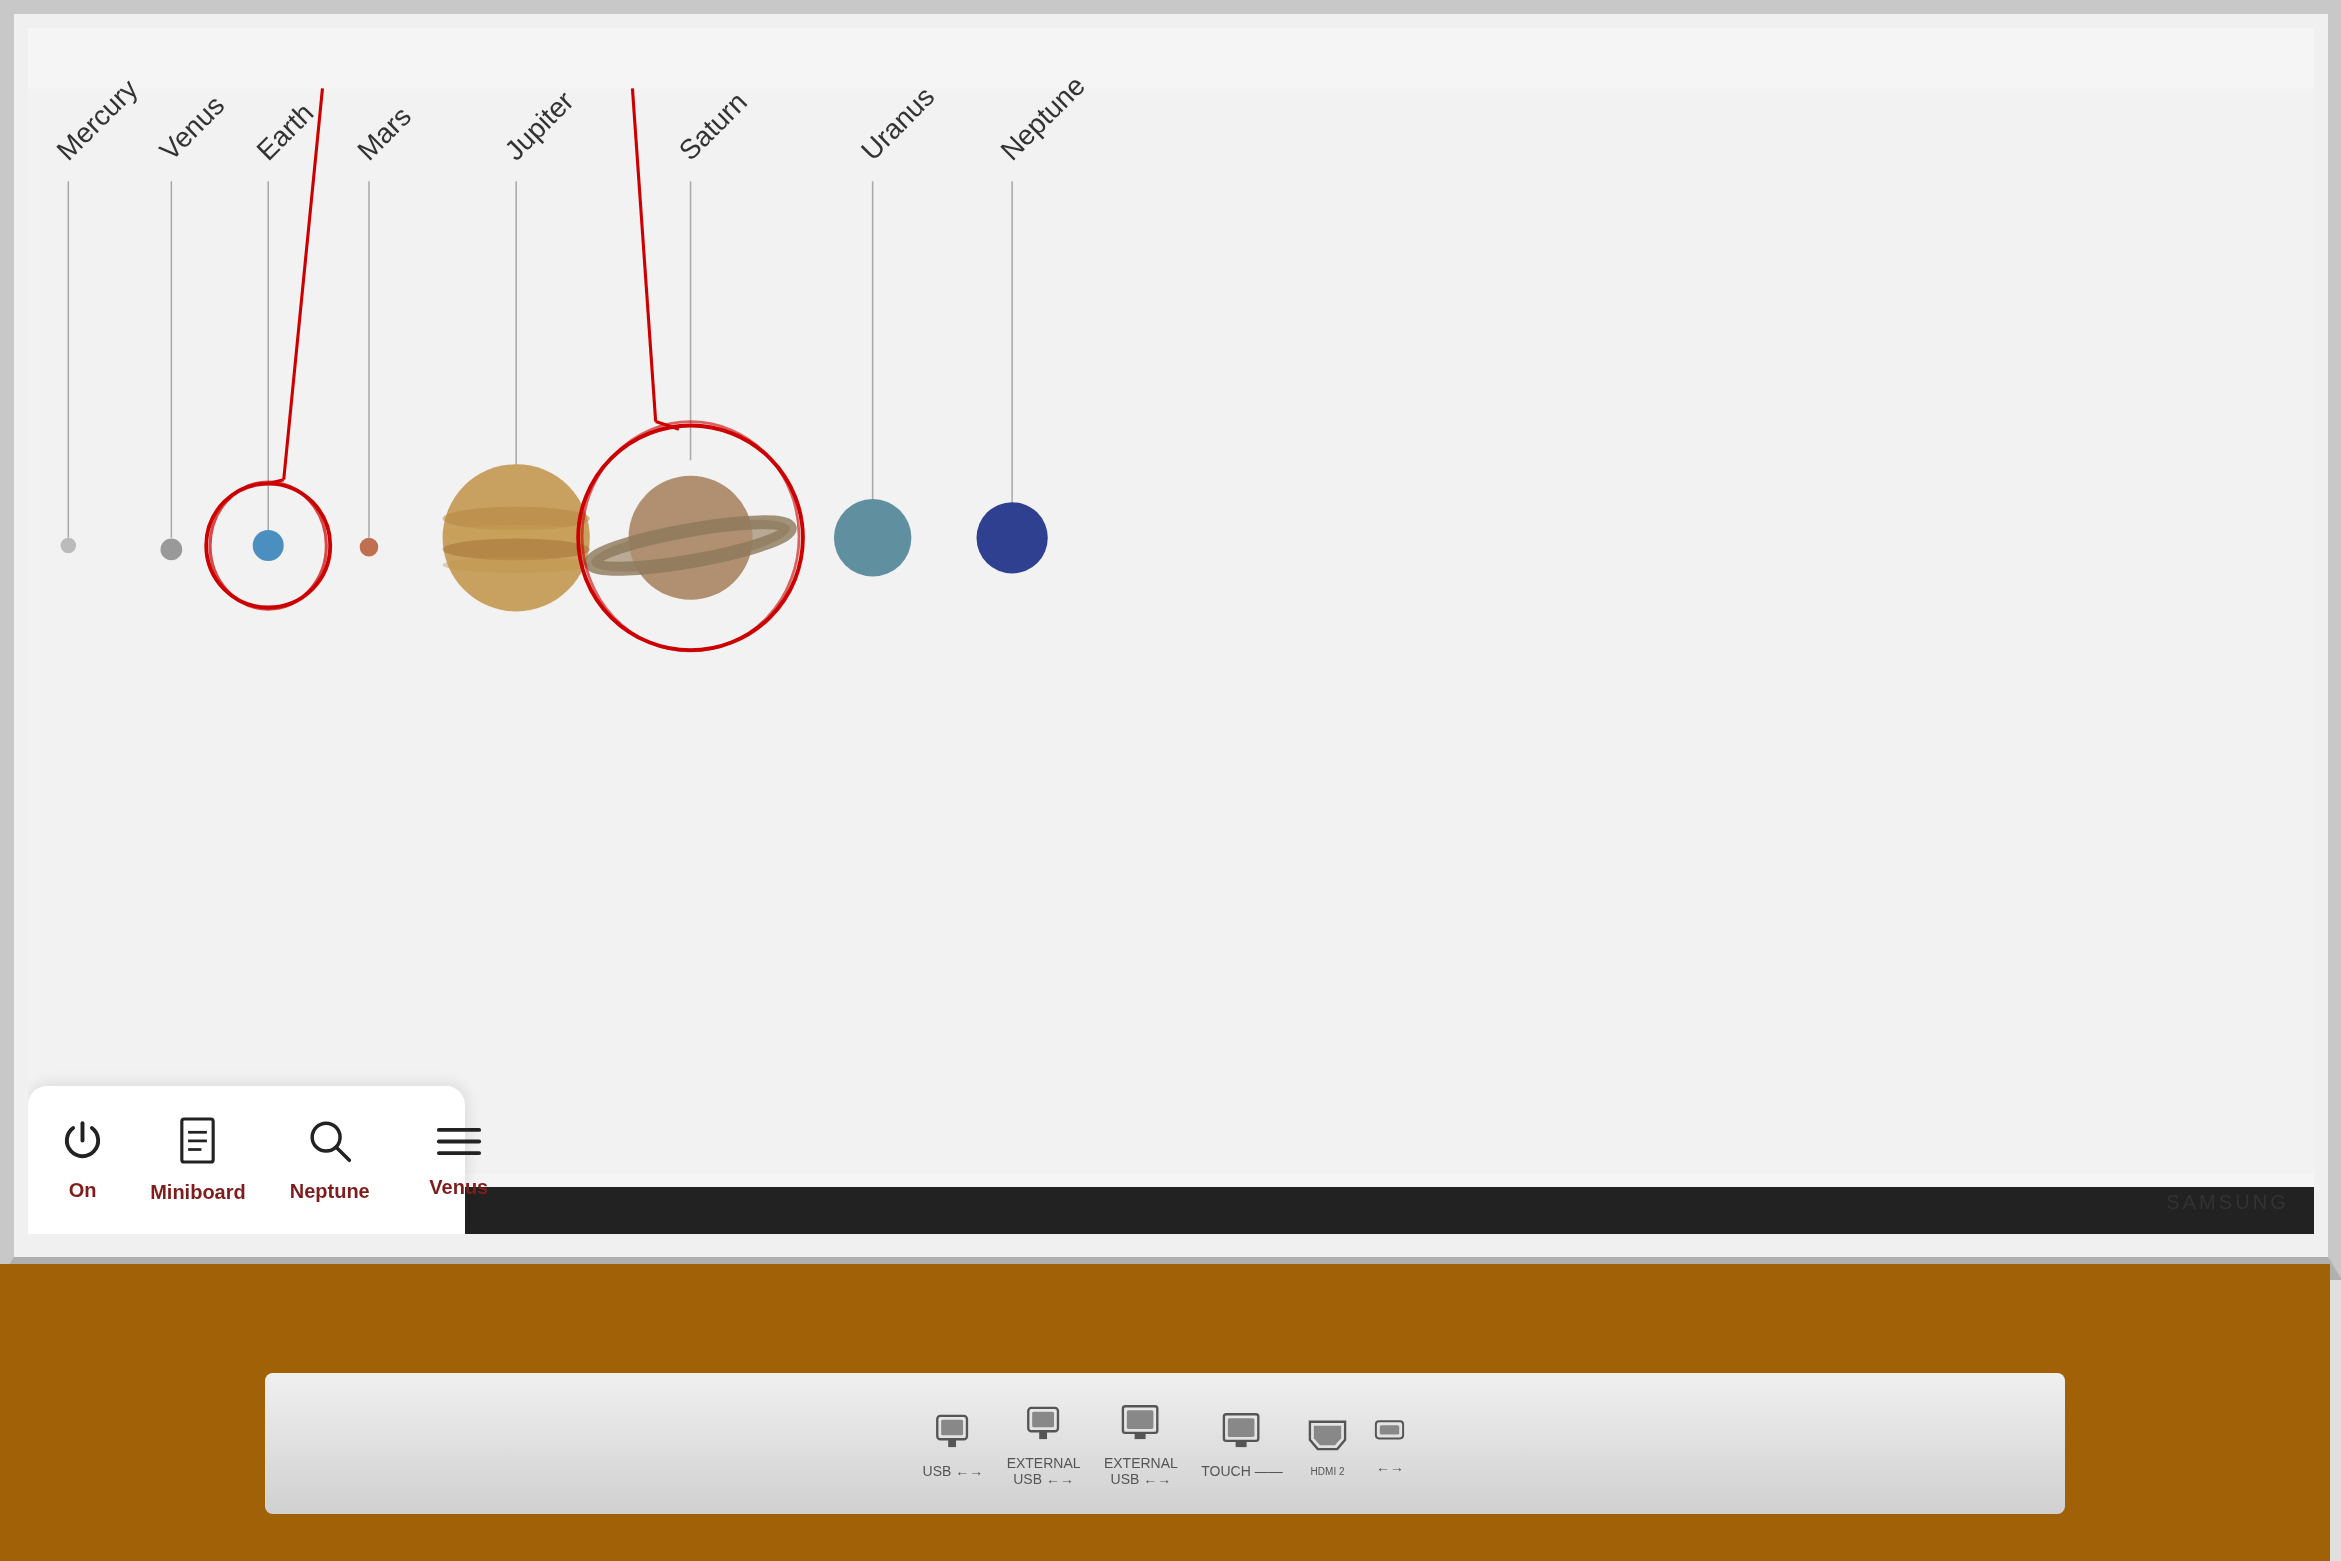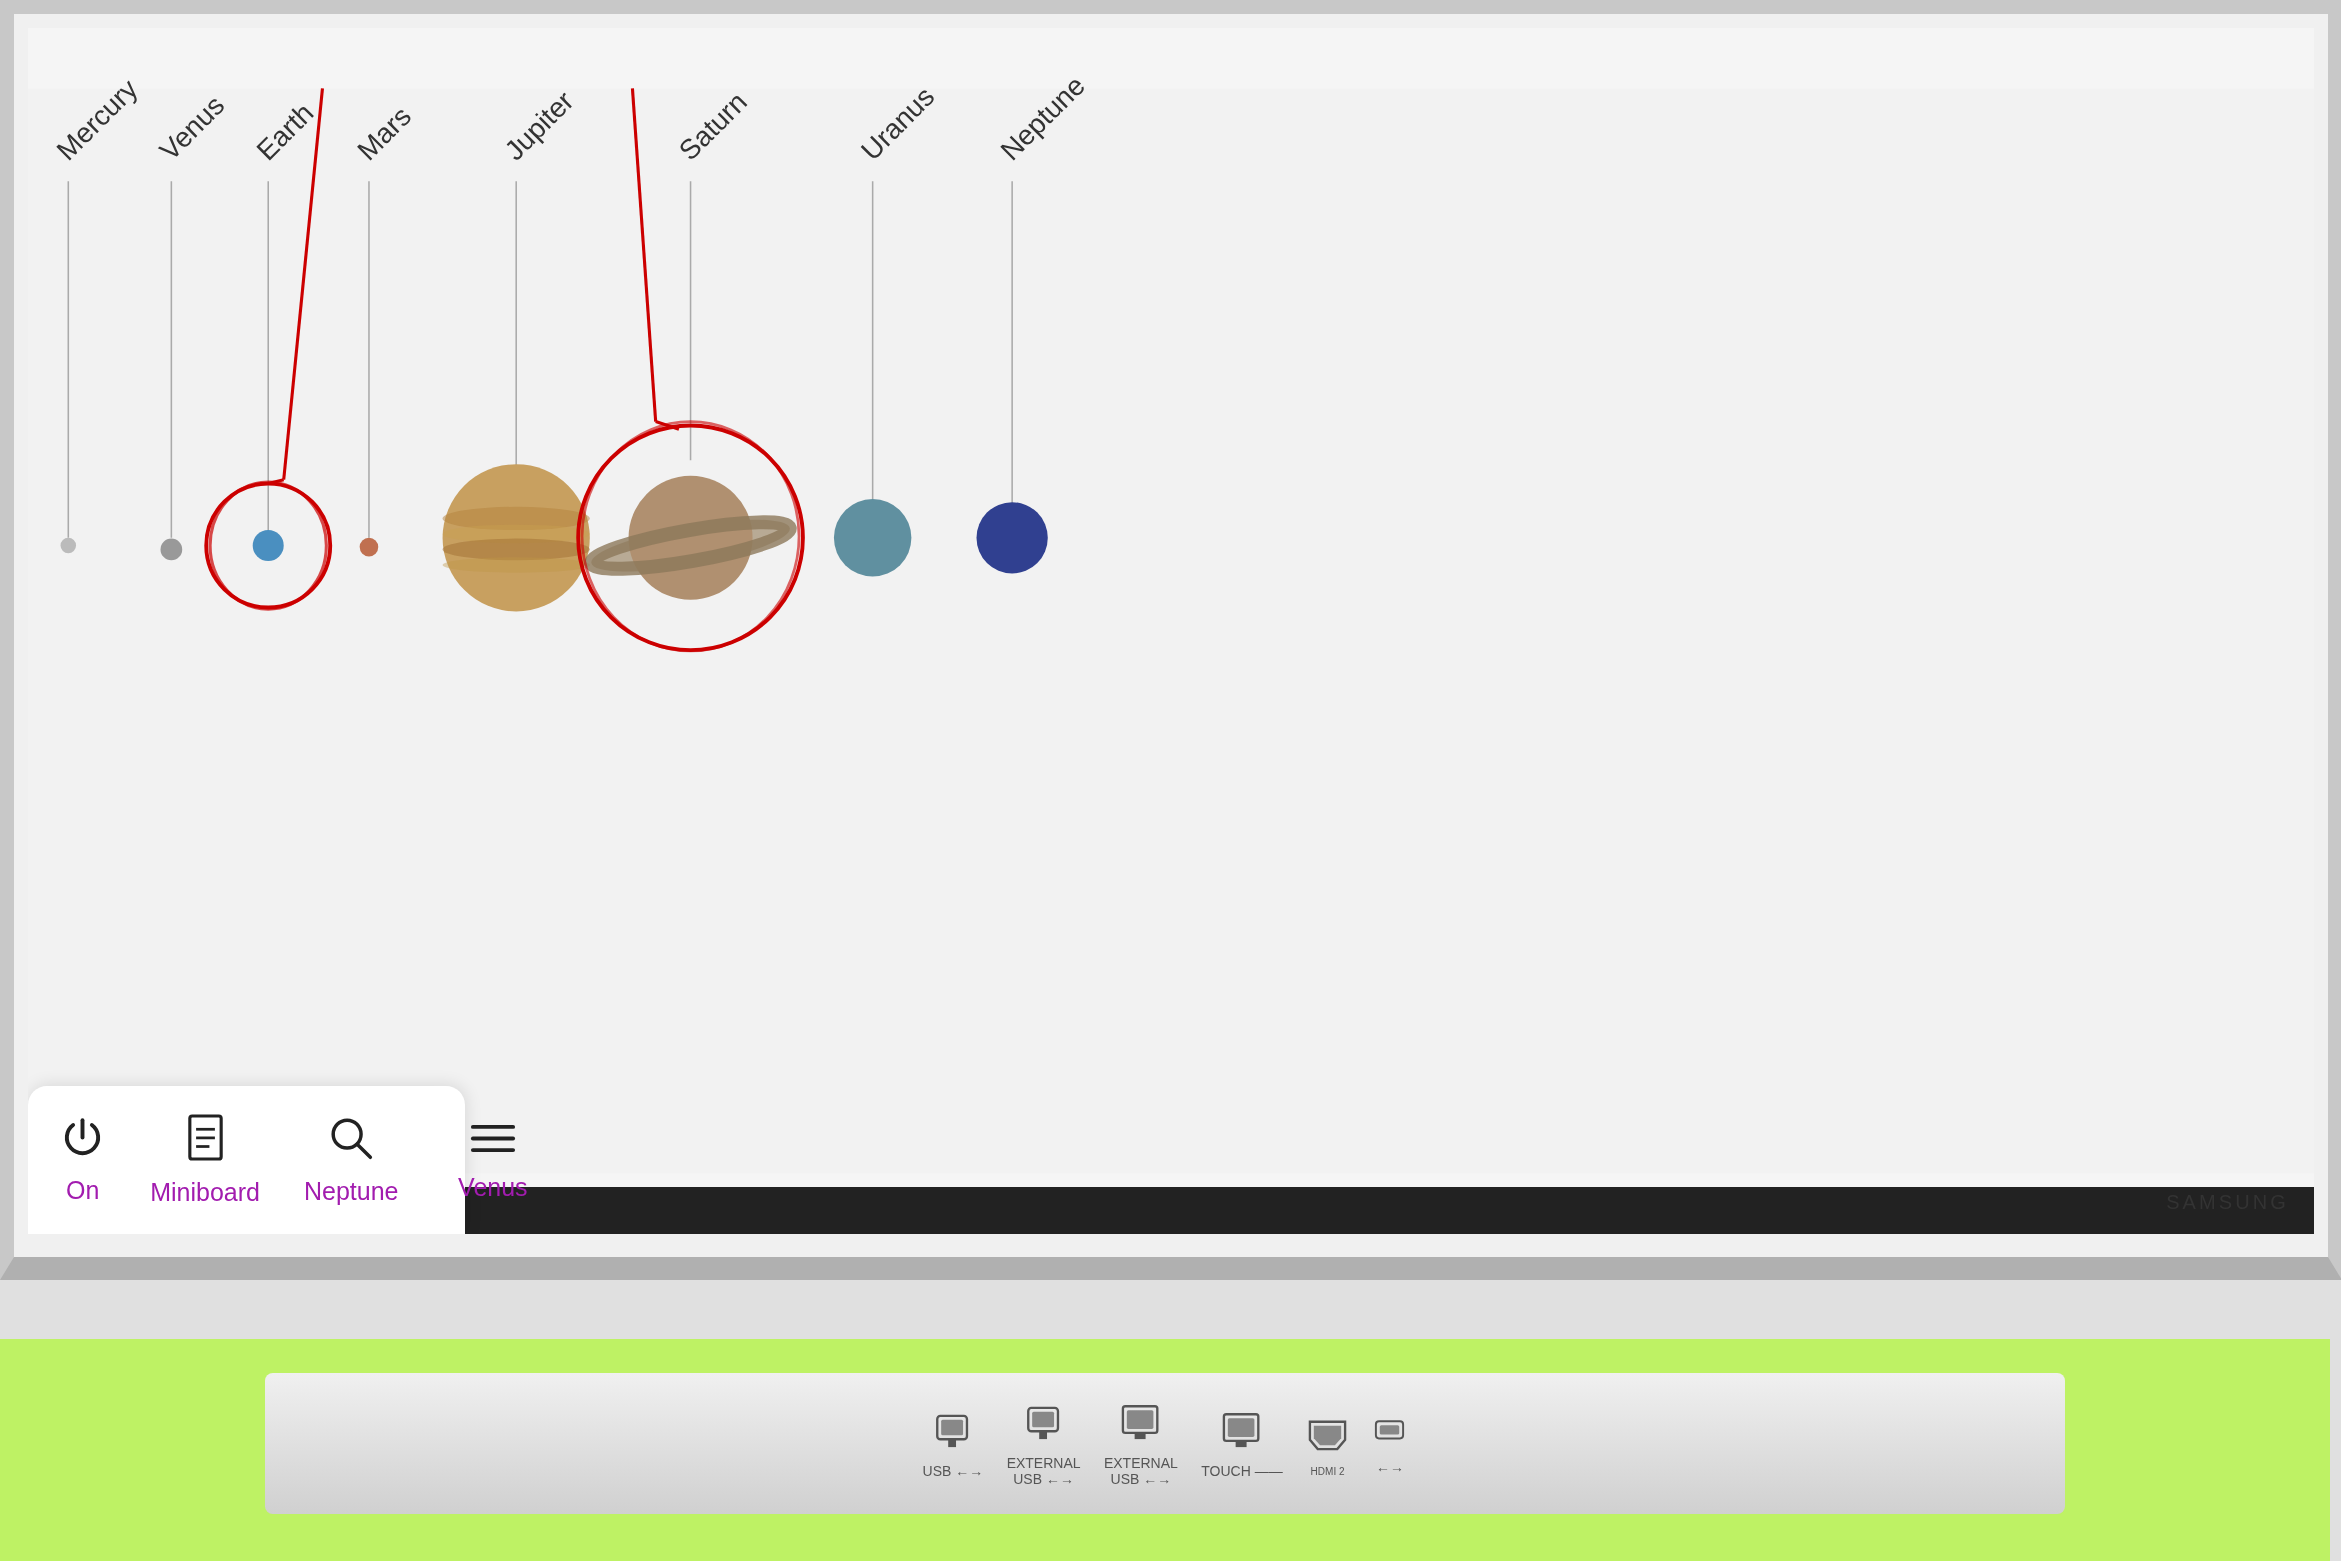--- a/index.html
+++ b/index.html
@@ -72,23 +72,23 @@
     }
 
     .toolbar-icon {
       font-size: 47px;
       line-height: 1;
       margin-bottom: 7.8px;
       color: #222;
     }
 
     .toolbar-label {
-      font-size: 25px;
-      color: #a21caf;
-      font-weight: 400;
+      font-size: 20px;
+      color: #7f1d1d;
+      font-weight: 700;
     }
 
     .toolbar-divider {
       width: 1.6px;
       height: 94px;
       background: #ddd;
       margin: 0 7.8px;
     }
 
     
@@ -100,22 +100,22 @@
       height: 47px;
       background: #222;
     }
 
     
     .stand-area {
       position: absolute;
       bottom: 0;
       left: 0;
       right: 12px;
-      height: 222px;
-      background: #bef264;
+      height: 297px;
+      background: #a16207;
     }
 
     .stand-base {
       position: absolute;
       bottom: 47px;
       left: 265px;
       right: 265px;
       height: 141px;
       background: linear-gradient(180deg, #f0f0f0 0%, #e0e0e0 50%, #d0d0d0 100%);
       border-radius: 7.8px;

